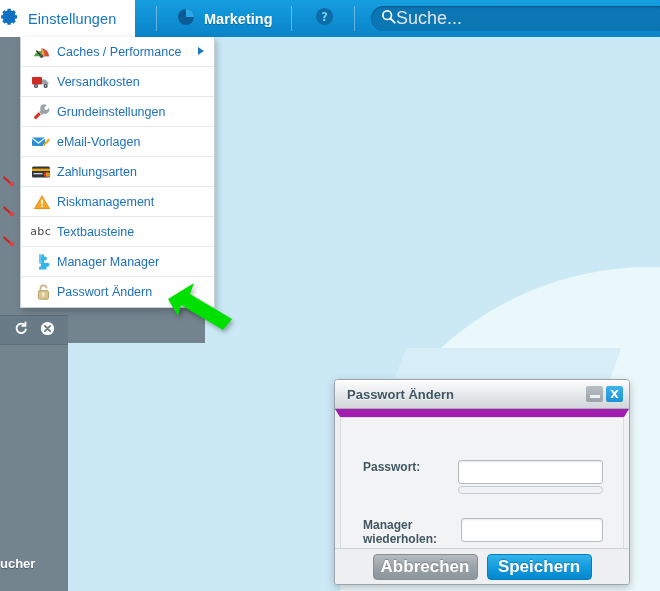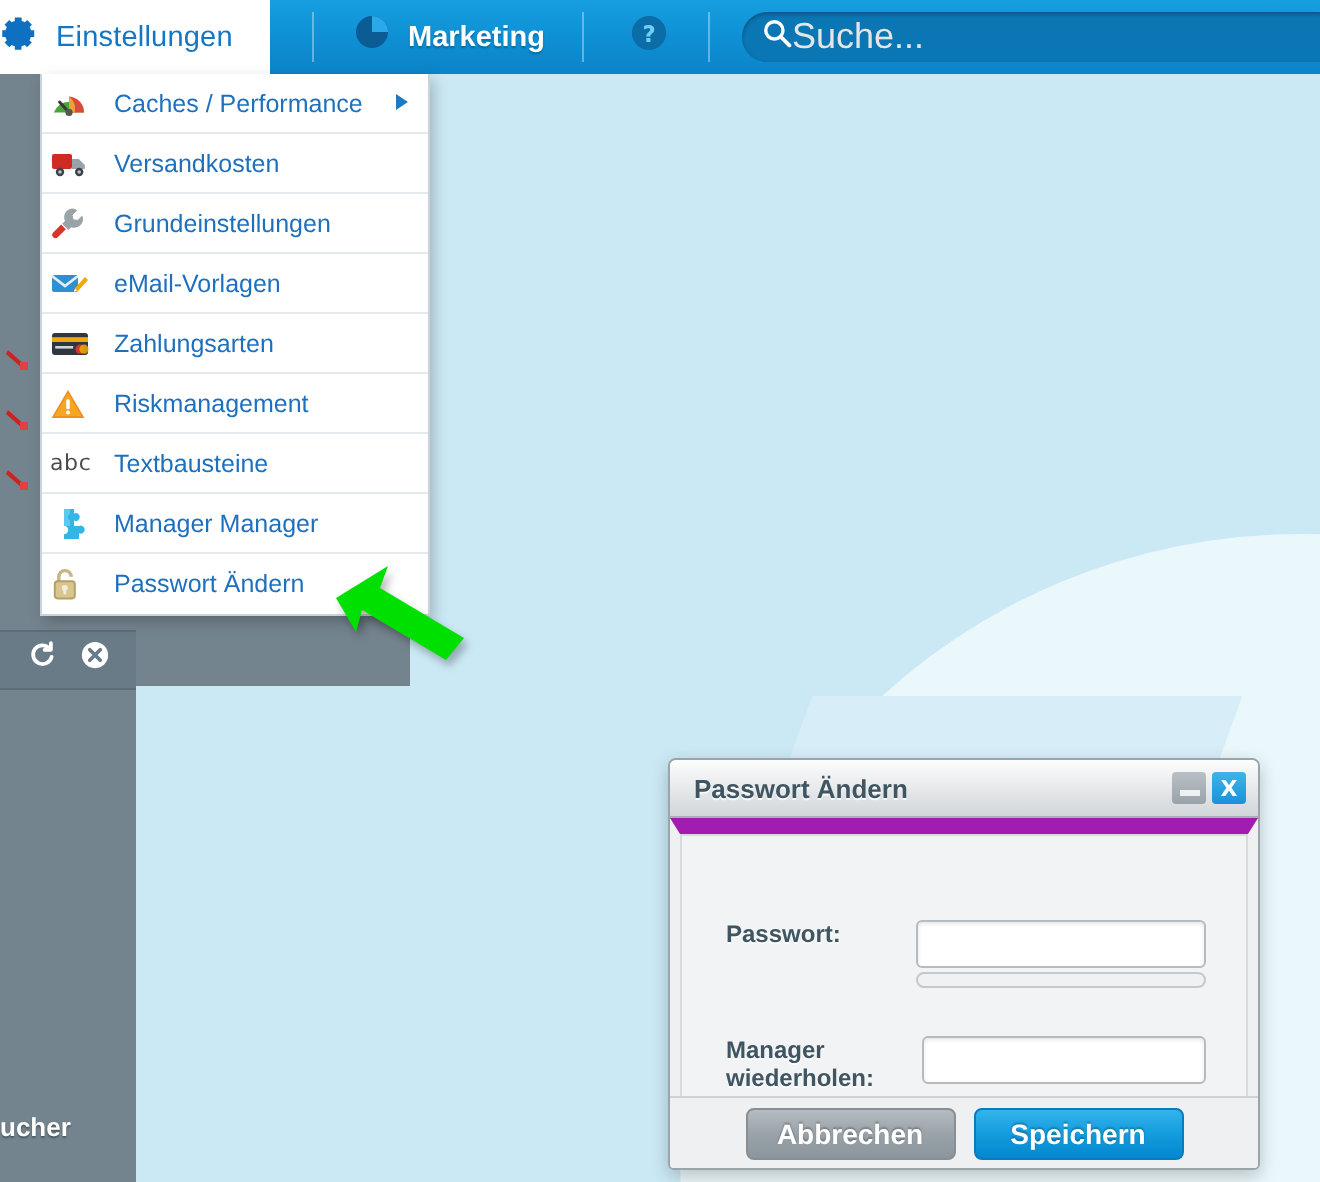--- a/index.html
+++ b/index.html
@@ -123,21 +123,21 @@
   .menu-item {
     height: 30px;
     display: flex; align-items: center;
     border-bottom: 1px solid #e4eaee;
     padding-left: 4px;
     position: relative;
   }
   .menu-item:last-child { border-bottom: none; }
   .menu-item .mi-icon {
     width: 26px; height: 20px;
-    display: flex; align-items: center; justify-content: flex-start;
+    display: flex; align-items: center; justify-content: flex-end;
     flex: none;
   }
   .menu-item .mi-label {
     font-size: 12.5px; color: #1e70bd;
     margin-left: 6px; white-space: nowrap;
   }
   .menu-item .mi-arrow {
     position: absolute; right: 10px; top: 10px;
     width: 0; height: 0;
     border-left: 6px solid #1f7ac4;
@@ -240,21 +240,21 @@
     position: absolute; left: 0; bottom: 0;
     width: 100%; height: 36px;
     background: #eff0f1;
     border-top: 1px solid #cdd2d6;
     display: flex; align-items: center; justify-content: center;
     gap: 9px;
   }
   .btn {
     width: 105px; height: 26px;
     border-radius: 4px;
-    font-size: 14px; font-weight: bold; color: #ffffff;
+    font-size: 17px; font-weight: bold; color: #ffffff;
     display: flex; align-items: center; justify-content: center;
     text-shadow: 0 -1px 1px rgba(0,0,0,.25);
   }
   .btn-cancel {
     background: linear-gradient(180deg, #b6bcc0 0%, #9aa3a9 50%, #8b959c 100%);
     border: 1px solid #868f96;
   }
   .btn-save {
     background: linear-gradient(180deg, #33b4ec 0%, #129bdd 52%, #0487ce 100%);
     border: 1px solid #0a7cbd;

